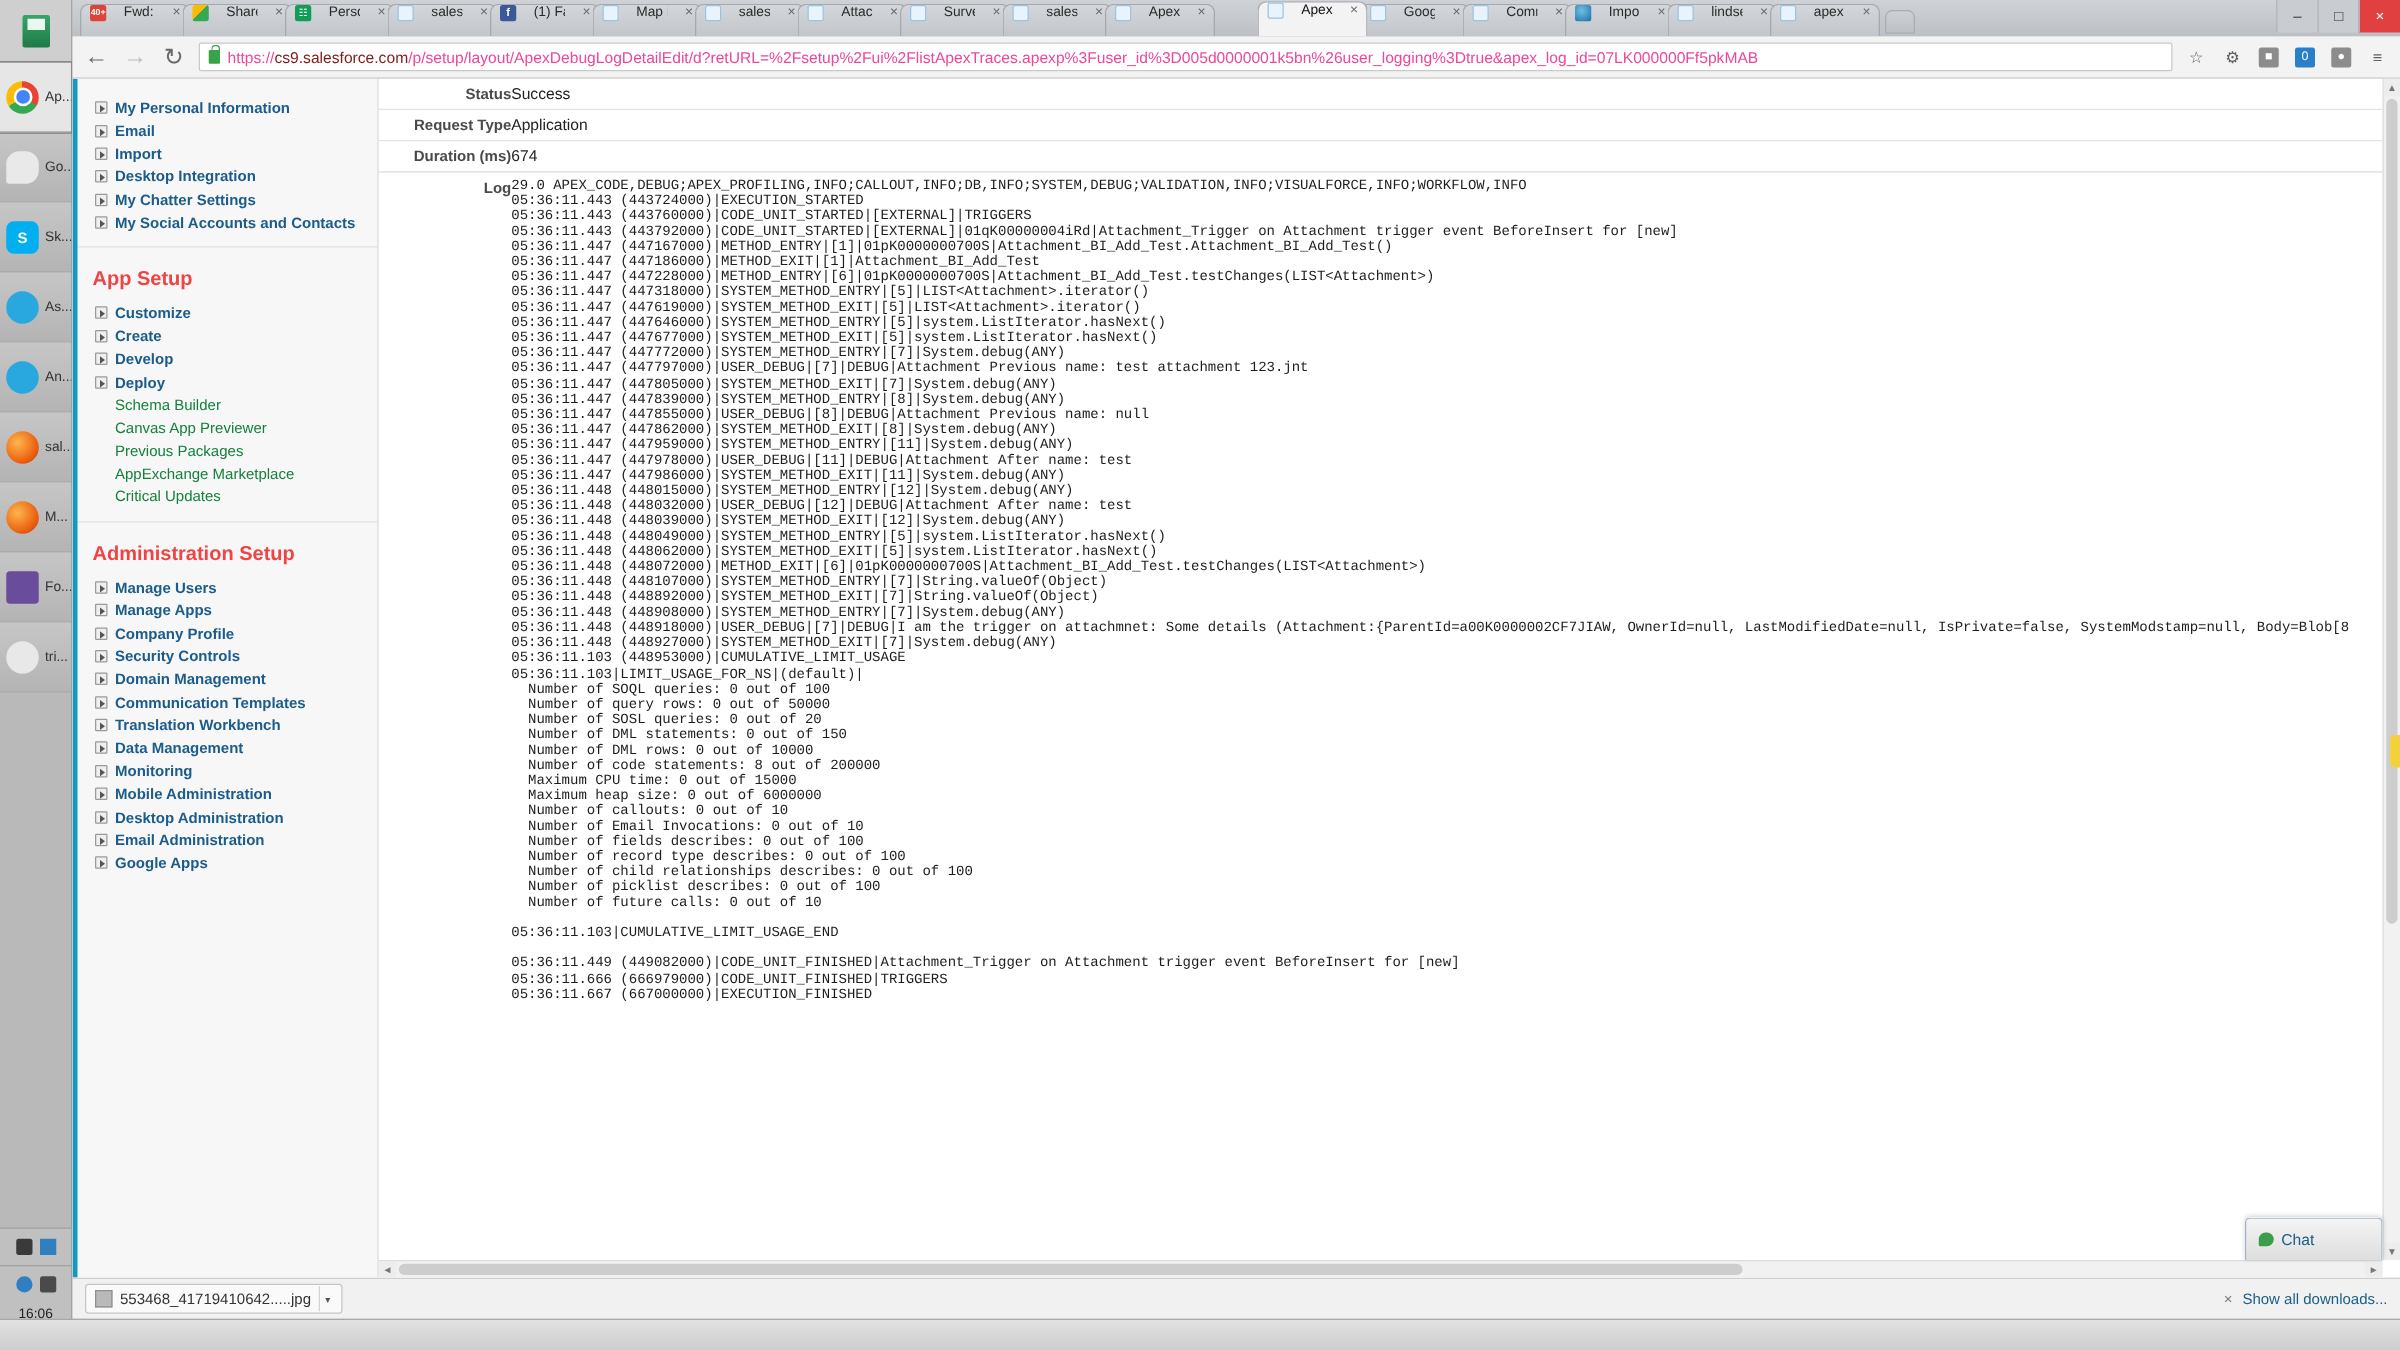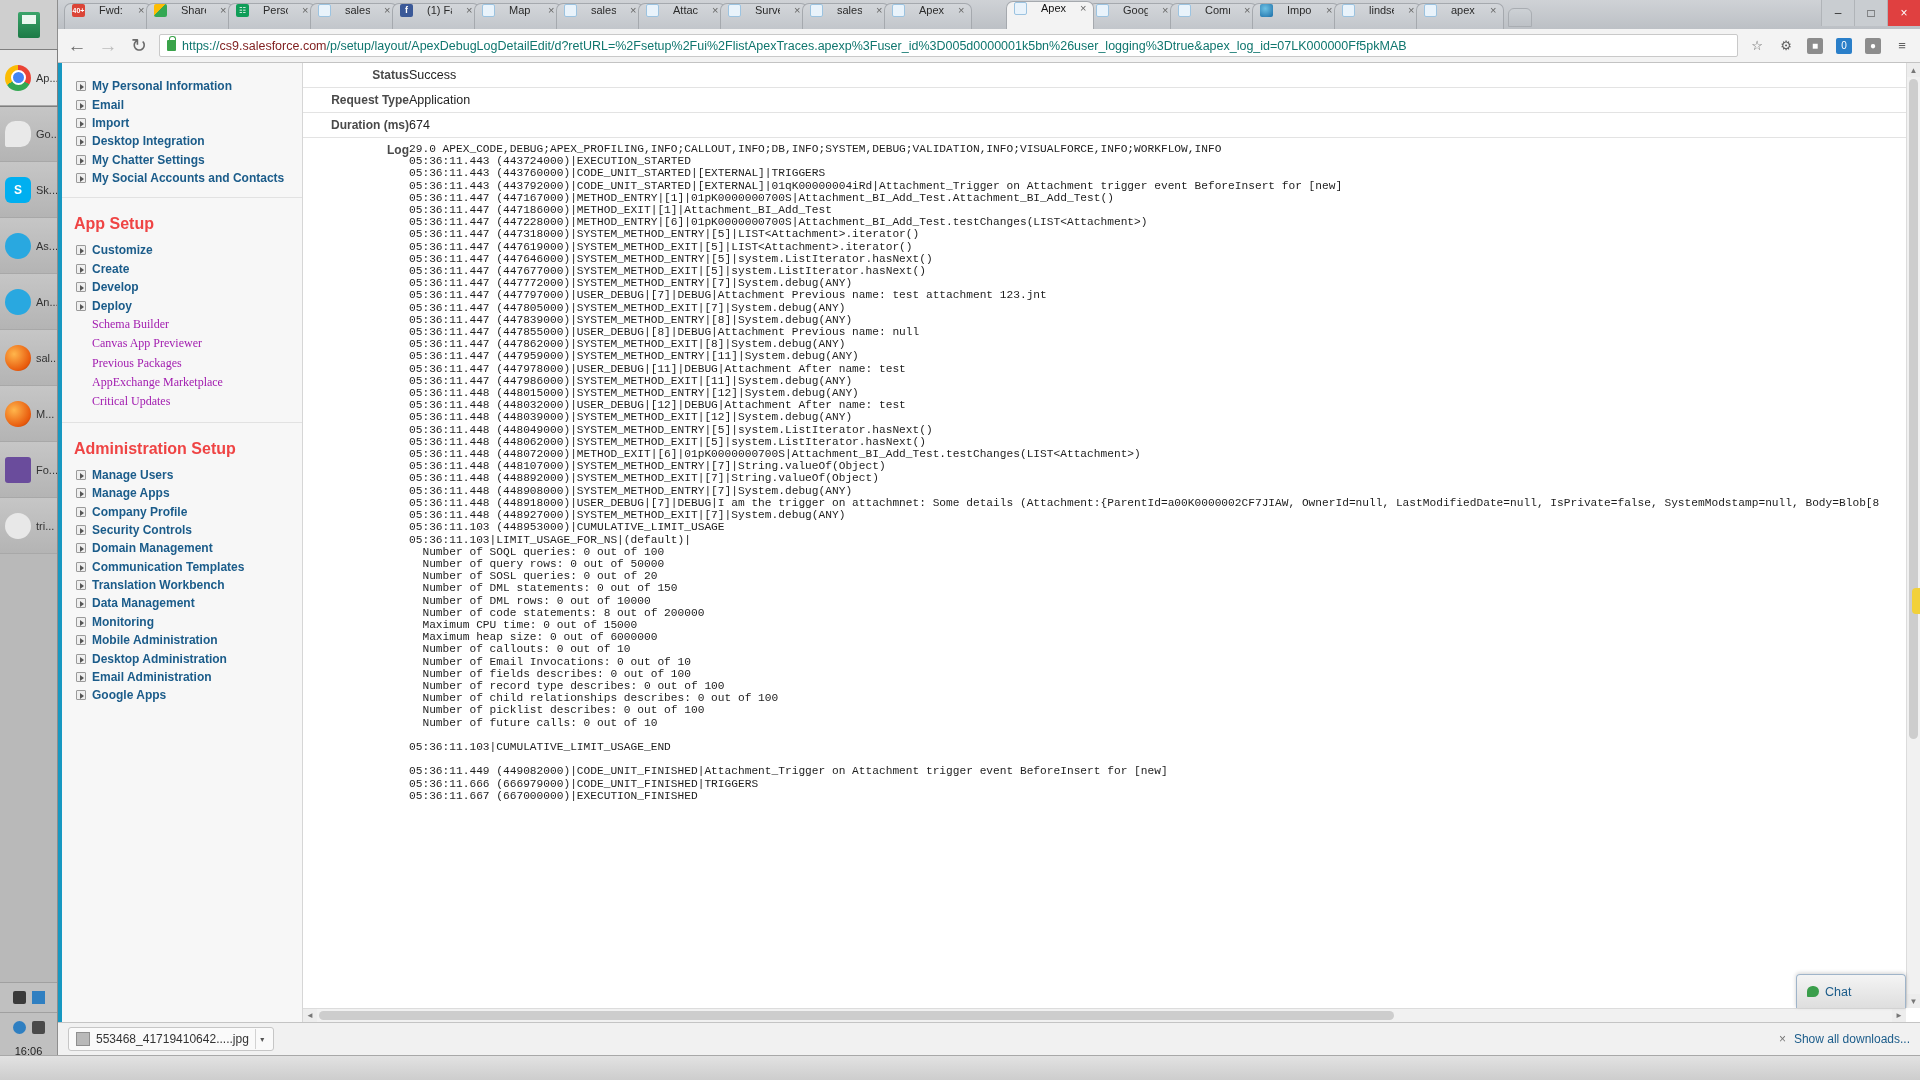--- a/index.html
+++ b/index.html
@@ -95,21 +95,21 @@
   #toolbar { height:34px; background:#f3f3f3; border-bottom:1px solid #c3c3c3;
              display:flex; align-items:center; padding:0 8px; gap:9px; }
   .navbtn { font-size:19px; color:#6a6a6a; width:22px; text-align:center; cursor:pointer; }
   .navbtn.dim { color:#bbb; }
   #omnibox { flex:1 1 auto; height:23px; background:#fff; border:1px solid #c9c9c9;
     border-radius:2px; display:flex; align-items:center; padding:0 7px; gap:6px;
     font-size:12.5px; color:#333; overflow:hidden; white-space:nowrap; }
   .lockicon{ width:9px;height:11px;background:#3aa34a;border-radius:1px;position:relative;flex:0 0 9px;}
   .lockicon:before{content:"";position:absolute;left:2px;top:-4px;width:5px;height:6px;
     border:1.5px solid #3aa34a;border-bottom:none;border-radius:3px 3px 0 0;}
-  #urltext .u-dim{color:#0f766e;}
+  #urltext .u-dim{color:#ec4899;}
   #urltext .u-dark{color:#7f1d1d;}
   .tb-ico{ width:20px;height:20px;flex:0 0 20px;display:flex;align-items:center;justify-content:center;
            font-size:13px;color:#5f5f5f;cursor:pointer;}
   .sq-blue{width:16px;height:16px;background:#2a7fc9;border-radius:2px;color:#fff;font-size:10px;
     display:flex;align-items:center;justify-content:center;}
   .sq-grey{width:16px;height:16px;background:#8c8c8c;border-radius:2px;color:#fff;font-size:10px;
     display:flex;align-items:center;justify-content:center;}
 
   
   #viewport { flex:1 1 auto; position:relative; background:#fff; overflow:hidden; display:flex; }
@@ -121,21 +121,21 @@
   .nav-group{ padding:4px 0 10px 0; border-bottom:1px solid #e2e2e2; }
   .nav-head{ font-size:16px; font-weight:bold; color:#ef4444; padding:13px 0 8px 16px; }
   .nav-row{ display:flex; align-items:center; gap:6px; padding:2.2px 0 2.2px 18px;
             font-size:12px; cursor:pointer; }
   .nav-row .arrow{ width:10px;height:10px;flex:0 0 10px;border:1px solid #9a9a9a;background:#efefef;
      border-radius:1px; position:relative; }
   .nav-row .arrow:after{ content:""; position:absolute; left:3px; top:2px;
      border-left:4px solid #555; border-top:3px solid transparent; border-bottom:3px solid transparent; }
   .nav-row .nlabel{ color:#1b5c8a; font-weight:bold; }
   .nav-row.leaf{ padding-left:34px; }
-  .nav-row.leaf .nlabel{ font-weight:normal; color:#a21caf;font-family:Liberation Serif, serif; }
+  .nav-row.leaf .nlabel{ font-weight:normal; color:#15803d; }
 
   
   #sf-main { flex:1 1 auto; position:relative; overflow:hidden; background:#fff; }
   #detail { position:absolute; left:0; top:0; right:14px; bottom:14px; overflow:hidden; }
   table.detail { width:100%; border-collapse:collapse; }
   table.detail td { vertical-align:top; padding:5px 0; }
   td.lbl { width:106px; text-align:right; padding-right:14px; font-size:12px;
            font-weight:bold; color:#4a4a4a; line-height:14px; }
   td.val { font-size:12.5px; color:#222; padding-left:4px; }
   tr.rowline td { border-bottom:1px solid #e3e3e3; }

